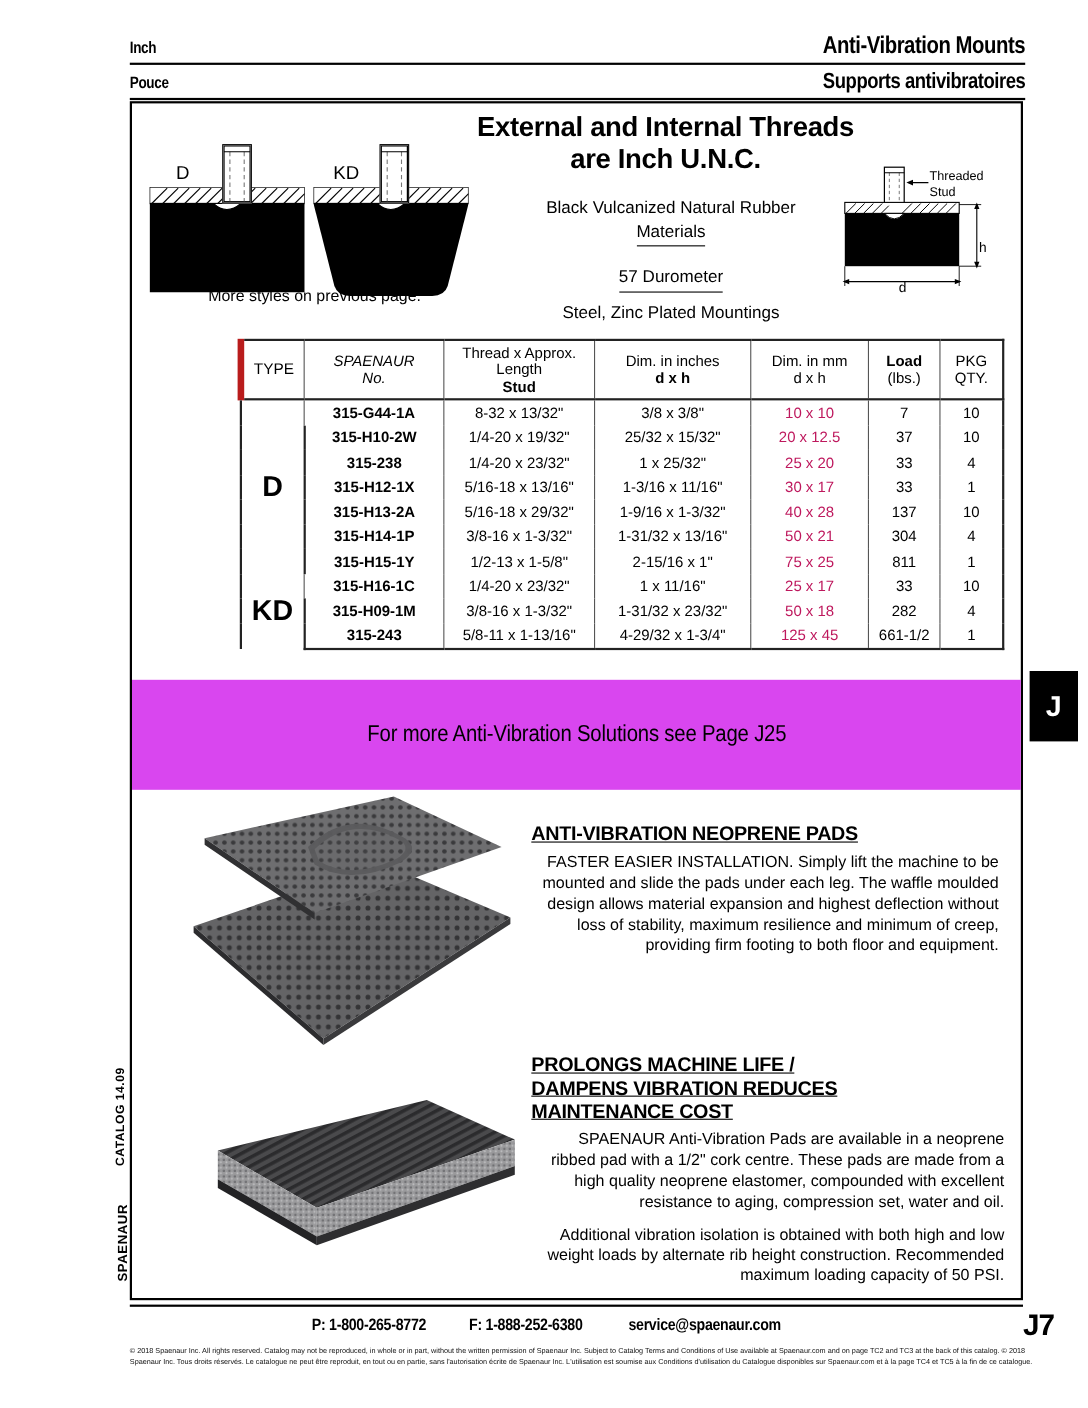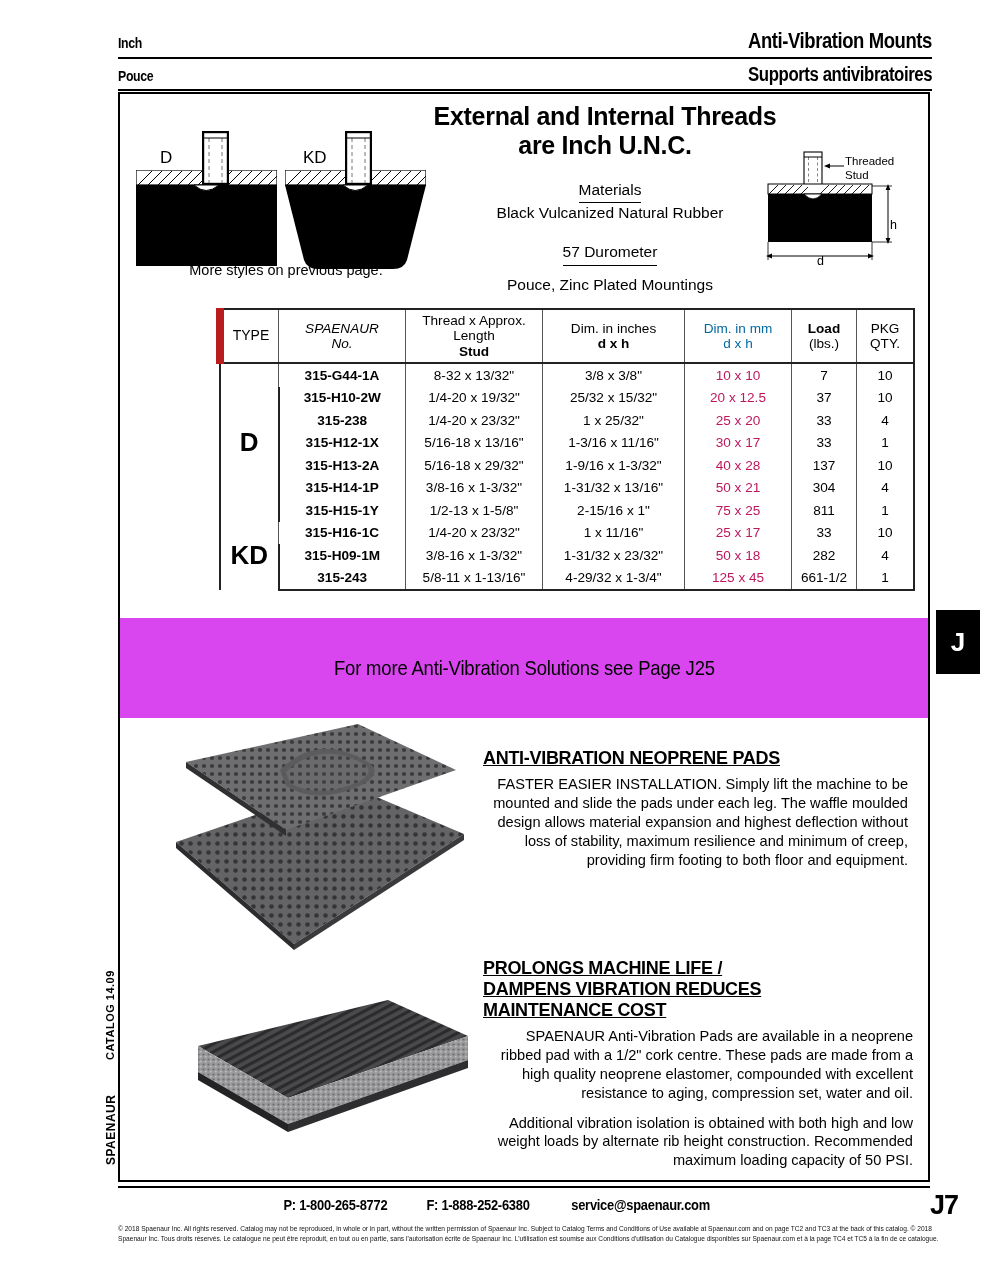--- a/index.html
+++ b/index.html
@@ -54,31 +54,31 @@
        font-size:13.6px;}
   .tbl td,.tbl th{border:1px solid #555;padding:0;text-align:center;
       vertical-align:middle;height:22.5px;}
   .tbl thead th{border:1px solid #555;font-weight:normal;line-height:1.13;padding:3px 4px;}
   .th-type{width:46px;font-weight:bold;font-size:14px;vertical-align:bottom;padding-bottom:5px;}
   .th-sp{width:118px;font-style:italic;font-weight:bold;vertical-align:bottom;padding-bottom:3px;}
   .th-thread{width:128px;}
   .th-thread b{font-weight:bold;}
   .th-dimin{width:133px;vertical-align:bottom;padding-bottom:3px;}
   .th-dimin b{font-weight:bold;}
-  .th-dimmm{width:98px;color:#0369a1;vertical-align:bottom;padding-bottom:3px;font-weight:bold;}
+  .th-dimmm{width:98px;color:#000000;vertical-align:bottom;padding-bottom:3px;font-weight:bold;}
   .th-load{width:56px;vertical-align:bottom;padding-bottom:3px;}
   .th-pkg{width:48px;font-weight:bold;vertical-align:bottom;padding-bottom:3px;}
   .c-type{font-size:26px;font-weight:bold;}
   .c-sp{font-weight:bold;}
   .c-mm{color:#be185d;font-weight:normal;}
   .grp-top td{border-top:2px solid #222;}
   .tbl tbody tr td{border-left:1px solid #555;border-right:1px solid #555;border-top:none;border-bottom:none;}
   .tbl tbody tr:last-child td{border-bottom:2px solid #222;}
   .tbl thead th{border-bottom:2px solid #222;border-top:2px solid #222;}
-  .tbl thead th:first-child{border-left:8px solid #b91c1c;}
+  .tbl thead th:first-child{border-left:6px solid #b91c1c;}
   .tbl thead th:last-child{border-right:2px solid #222;}
   .tbl tbody td:first-child{border-left:2px solid #222;}
   .tbl tbody td:last-child{border-right:2px solid #222;}
 
   
   .banner{position:absolute;left:120px;top:618px;width:808px;height:100px;
           background:#d946ef;display:flex;align-items:center;justify-content:center;}
   .banner span{font-size:21px;letter-spacing:-0.2px;transform:scaleX(.88);}
 
   
@@ -129,24 +129,24 @@
   </div>
 
   <div class="box"></div>
 
   <div class="title">
     <div>External and Internal Threads</div>
     <div>are Inch U.N.C.</div>
   </div>
 
   <div class="materials">
+    <div>Black Vulcanized Natural Rubber</div>
     <div><span class="m-hd">Materials</span></div>
-    <div>Black Vulcanized Natural Rubber</div>
     <div><span class="m-sub">57 Durometer</span></div>
-    <div class="m-last">Pouce, Zinc Plated Mountings</div>
+    <div class="m-last">Steel, Zinc Plated Mountings</div>
   </div>
 
   <div class="dlabel lbl-D">D</div>
   <div class="dlabel lbl-KD">KD</div>
 
   <svg class="diagD" viewBox="0 0 141 96">
     <rect x="0" y="0" width="141" height="15" fill="#fff" stroke="#000" stroke-width="1.2"></rect>
     <g stroke="#000" stroke-width="1">
       <line x1="2" y1="15" x2="16" y2="1"></line>
         <line x1="12" y1="15" x2="26" y2="1"></line>

